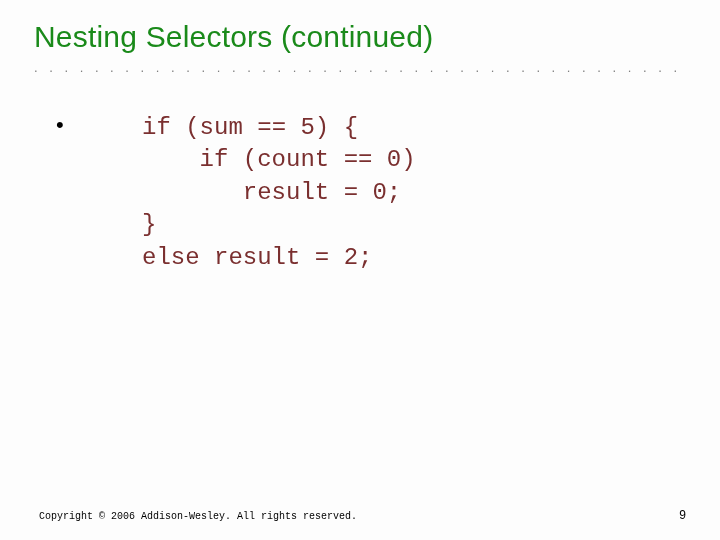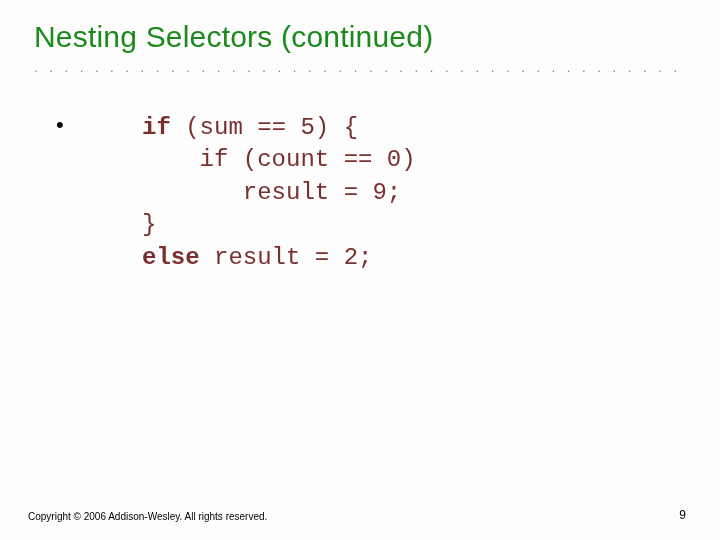--- a/index.html
+++ b/index.html
@@ -52,27 +52,27 @@
     font-size:22px;
   }
   .code{
     font-family:"Courier New",Courier,monospace;
     color:#7a2f2f;
     font-size:24px;
     line-height:1.35;
     white-space:pre;
     margin:10px 0 8px 64px;
   }
-  .code .kw{font-weight:bold}
+  .code .kw{font-weight:normal}
   .footer{
     position:absolute;
-    left:28px;bottom:18px;
+    left:39px;bottom:18px;
     font-size:10px;
     color:#000;
-    font-family:Liberation Sans, sans-serif;
+    font-family:Liberation Mono, monospace;
   }
   .pagenum{
     position:absolute;
     right:34px;bottom:18px;
     font-size:12px;
     color:#000;
     font-family:Arial,sans-serif;
   }
 </style>
 </head>
@@ -81,21 +81,21 @@
 <div class="slide">
 
   <h1 class="title">Nesting Selectors (continued)</h1>
 
   <div class="dots">. . . . . . . . . . . . . . . . . . . . . . . . . . . . . . . . . . . . . . . . . . . . . . . . . . . . . . . . . . . . . . . . . . . . . . . . . . . . . .</div>
 
   <ul class="bullets">
     <li>
       <div class="code"><span class="kw">if</span><span> (sum == 5) {</span>
 <span>    if (count == 0)</span>
-<span>       result = 9;</span>
+<span>       result = 0;</span>
 <span>}</span>
 <span class="kw">else</span><span> result = 2;</span></div>
     </li>
   </ul>
 
   <div class="footer">Copyright © 2006 Addison-Wesley. All rights reserved.</div>
   <div class="pagenum">9</div>
 
 </div>
 

